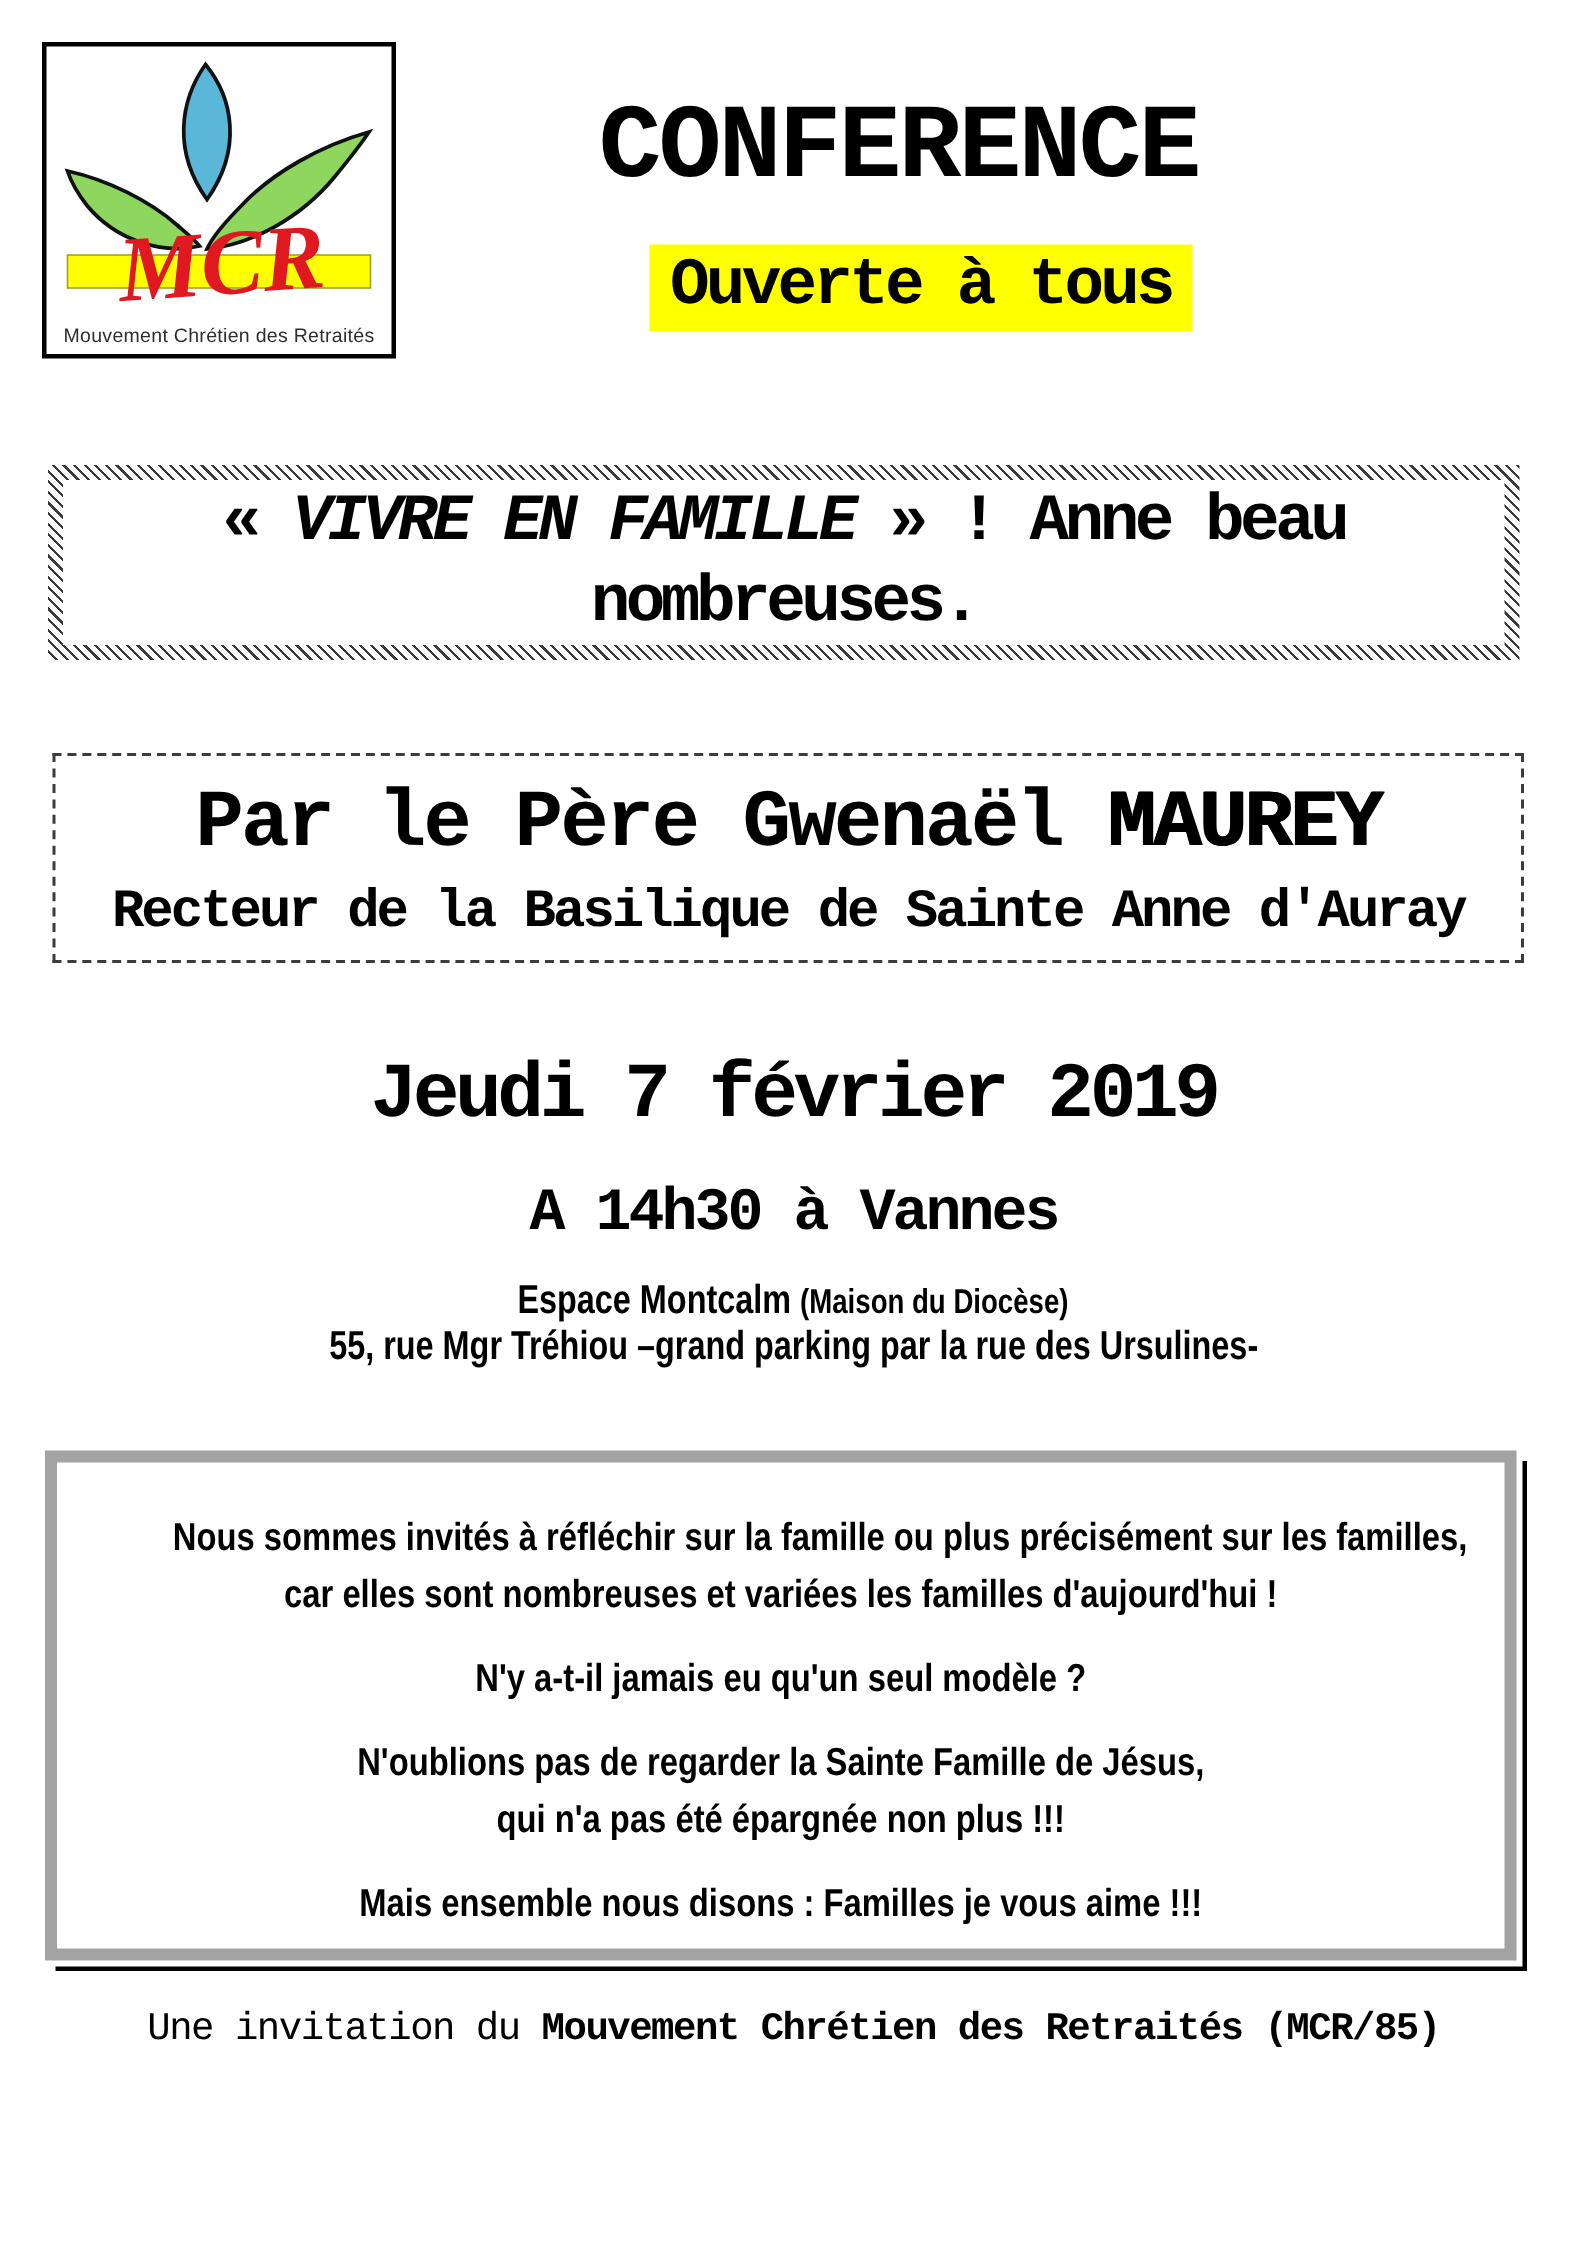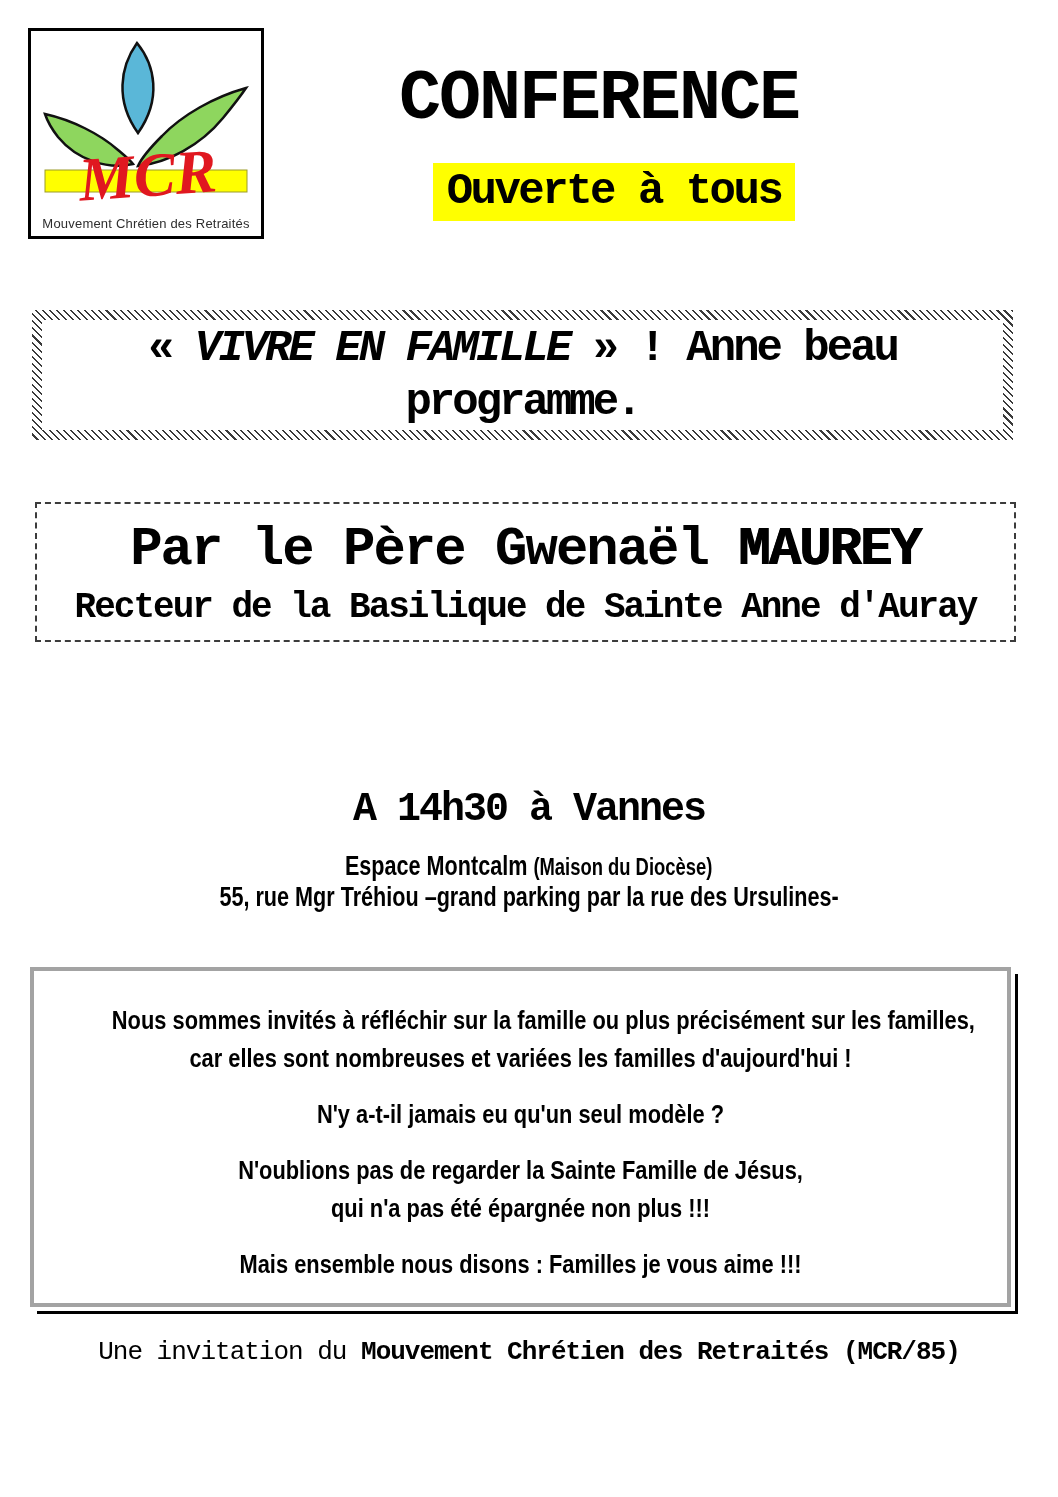--- a/index.html
+++ b/index.html
@@ -148,21 +148,21 @@
     transform: scaleX(0.8);
     transform-origin: 50% 50%;
   }
   .venue-note { font-size: 23px; }
 
   
   .message-box {
     position: absolute;
     left: 30px; top: 967px;
     width: 981px; height: 340px;
-    border: 4px solid #a3a3a3;
+    border: 8px solid #a3a3a3;
     background: #fff;
     box-shadow: 4px 4px 0 0 #ffffff, 7px 7px 0 0 #000000;
   }
   .message-content {
     width: 100%;
     padding-top: 30px;
     text-align: center;
     font-weight: bold;
     font-size: 26px;
     line-height: 38px;
@@ -208,29 +208,30 @@
 
   <div class="main-title">CONFERENCE</div>
 
   <div class="subtitle-wrap">
     <span class="subtitle-highlight">Ouverte à tous</span>
   </div>
 
   <div class="theme-box">
     <div class="theme-inner">
       <div><span>« </span><span class="q-italic">VIVRE EN FAMILLE</span><span> » ! Anne beau</span></div>
-      <div>programme.</div>
+      <div>nombreuses.</div>
     </div>
   </div>
 
   <div class="speaker-box">
     <div class="speaker-line1"><span>Par le Père Gwenaël </span><span class="speaker-name">MAUREY</span></div>
     <div class="speaker-line2">Recteur de la Basilique de Sainte Anne d'Auray</div>
   </div>
 
+  <div class="event-date">Jeudi 7 février 2019</div>
   <div class="event-time">A 14h30 à Vannes</div>
 
   <div class="venue-line">
     <span class="squeeze"><span>Espace Montcalm </span><span class="venue-note">(Maison du Diocèse)</span></span>
   </div>
   <div class="address-line">
     <span class="squeeze">55, rue Mgr Tréhiou –grand parking par la rue des Ursulines-</span>
   </div>
 
   <div class="message-box">

